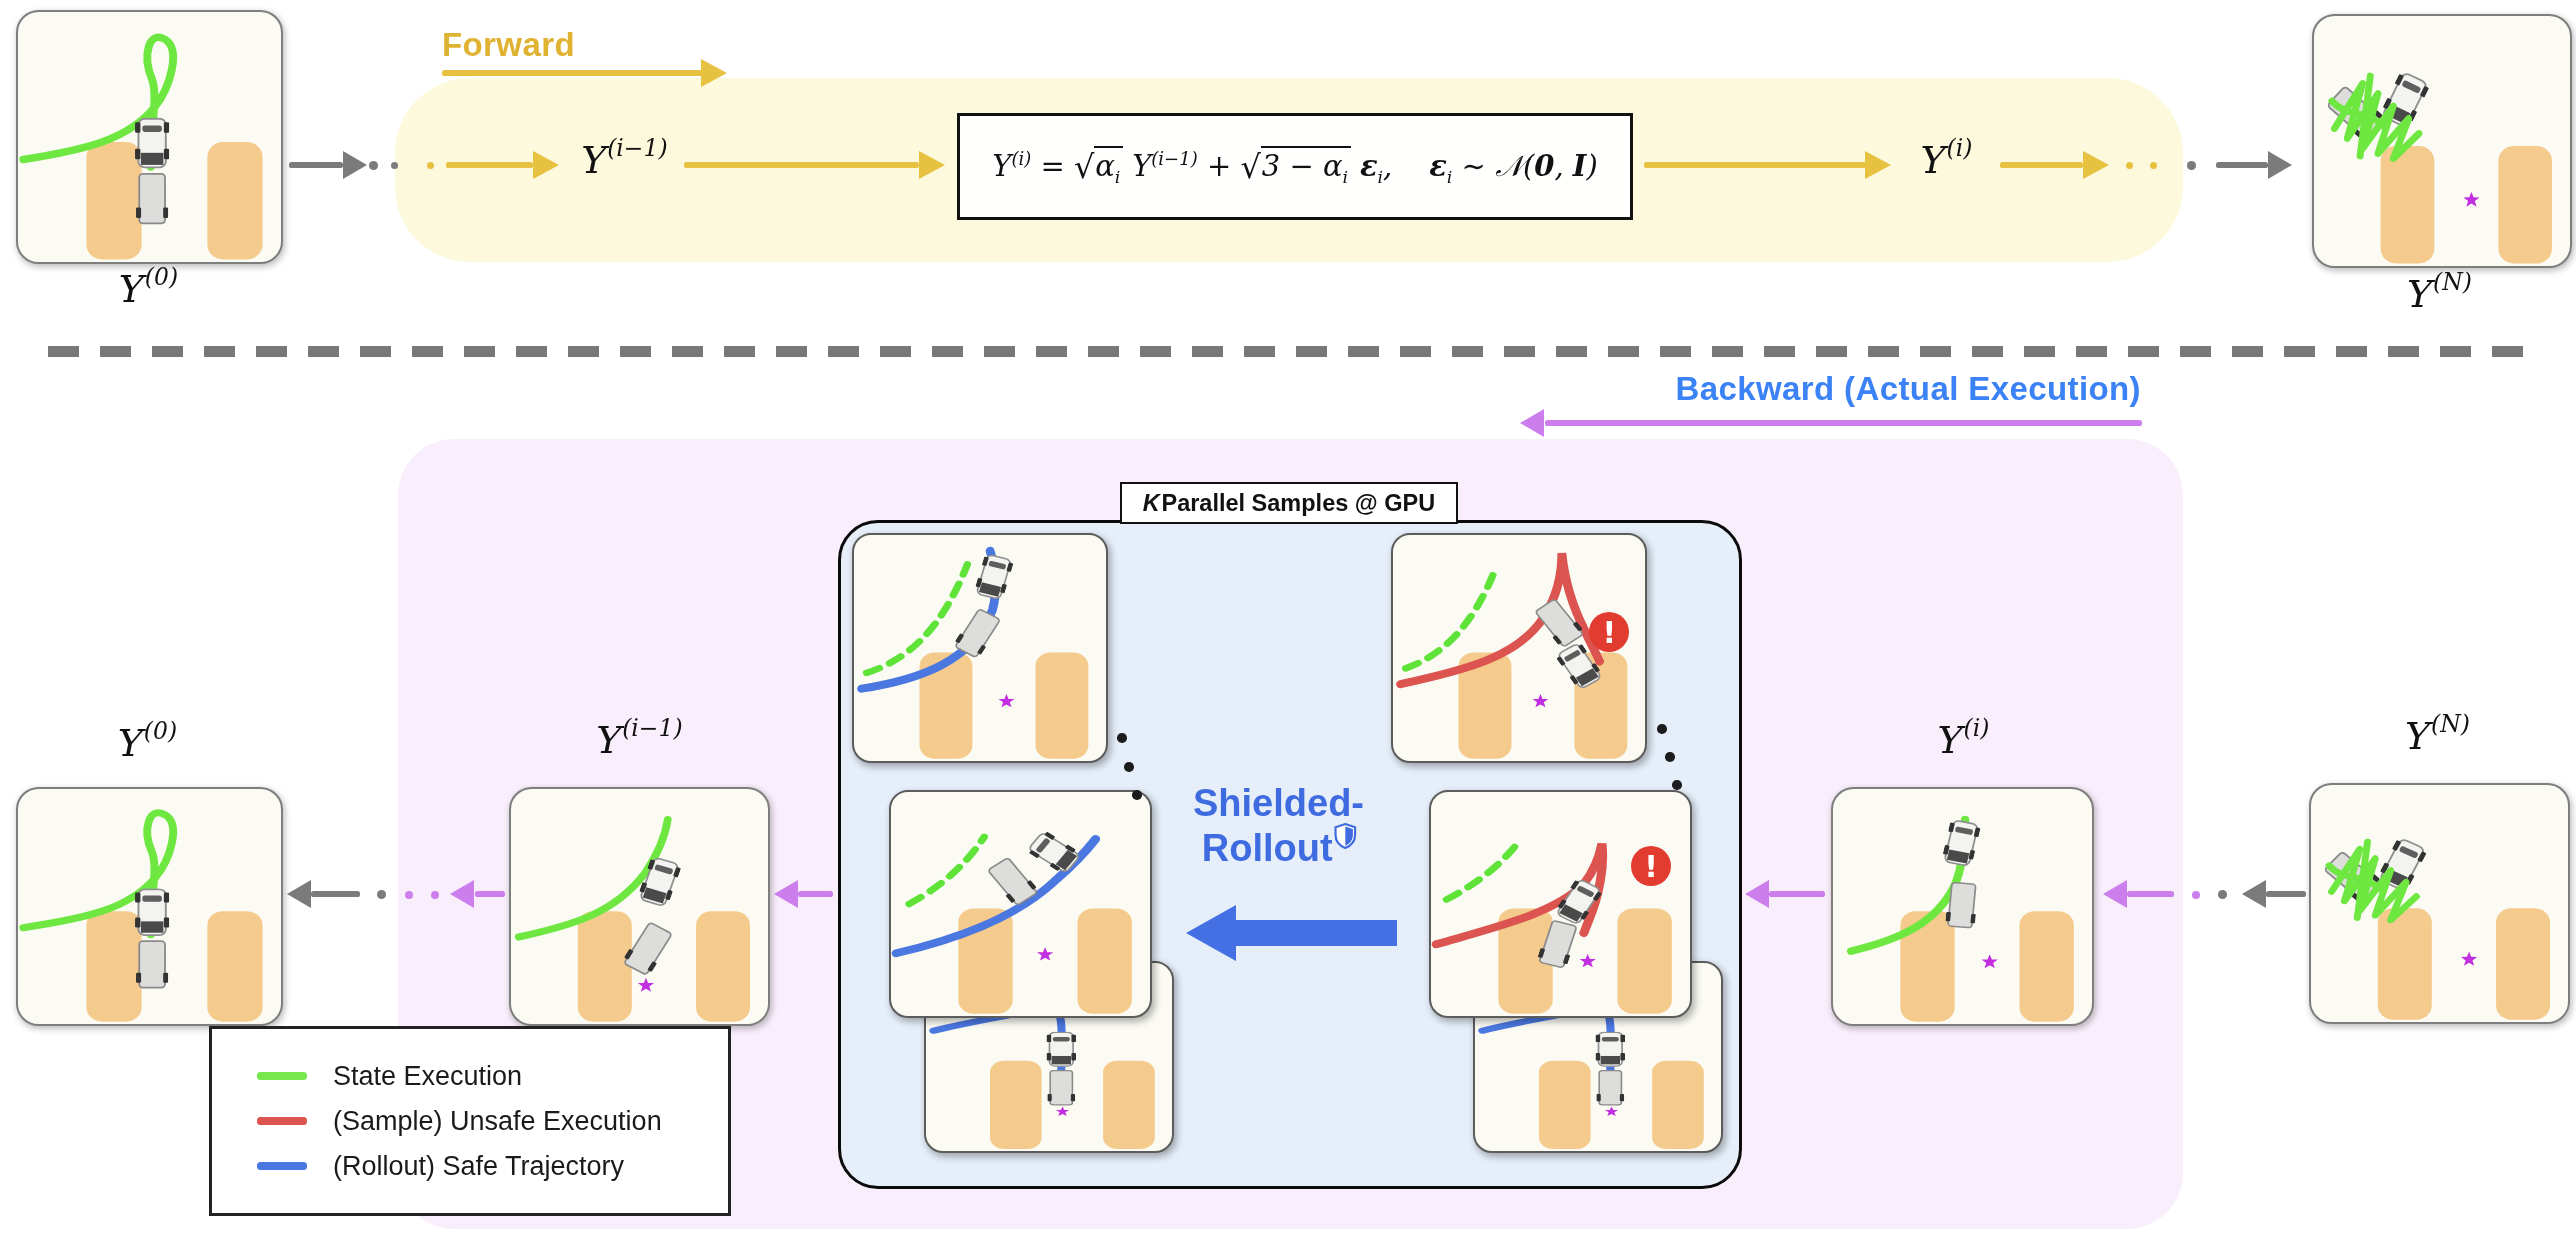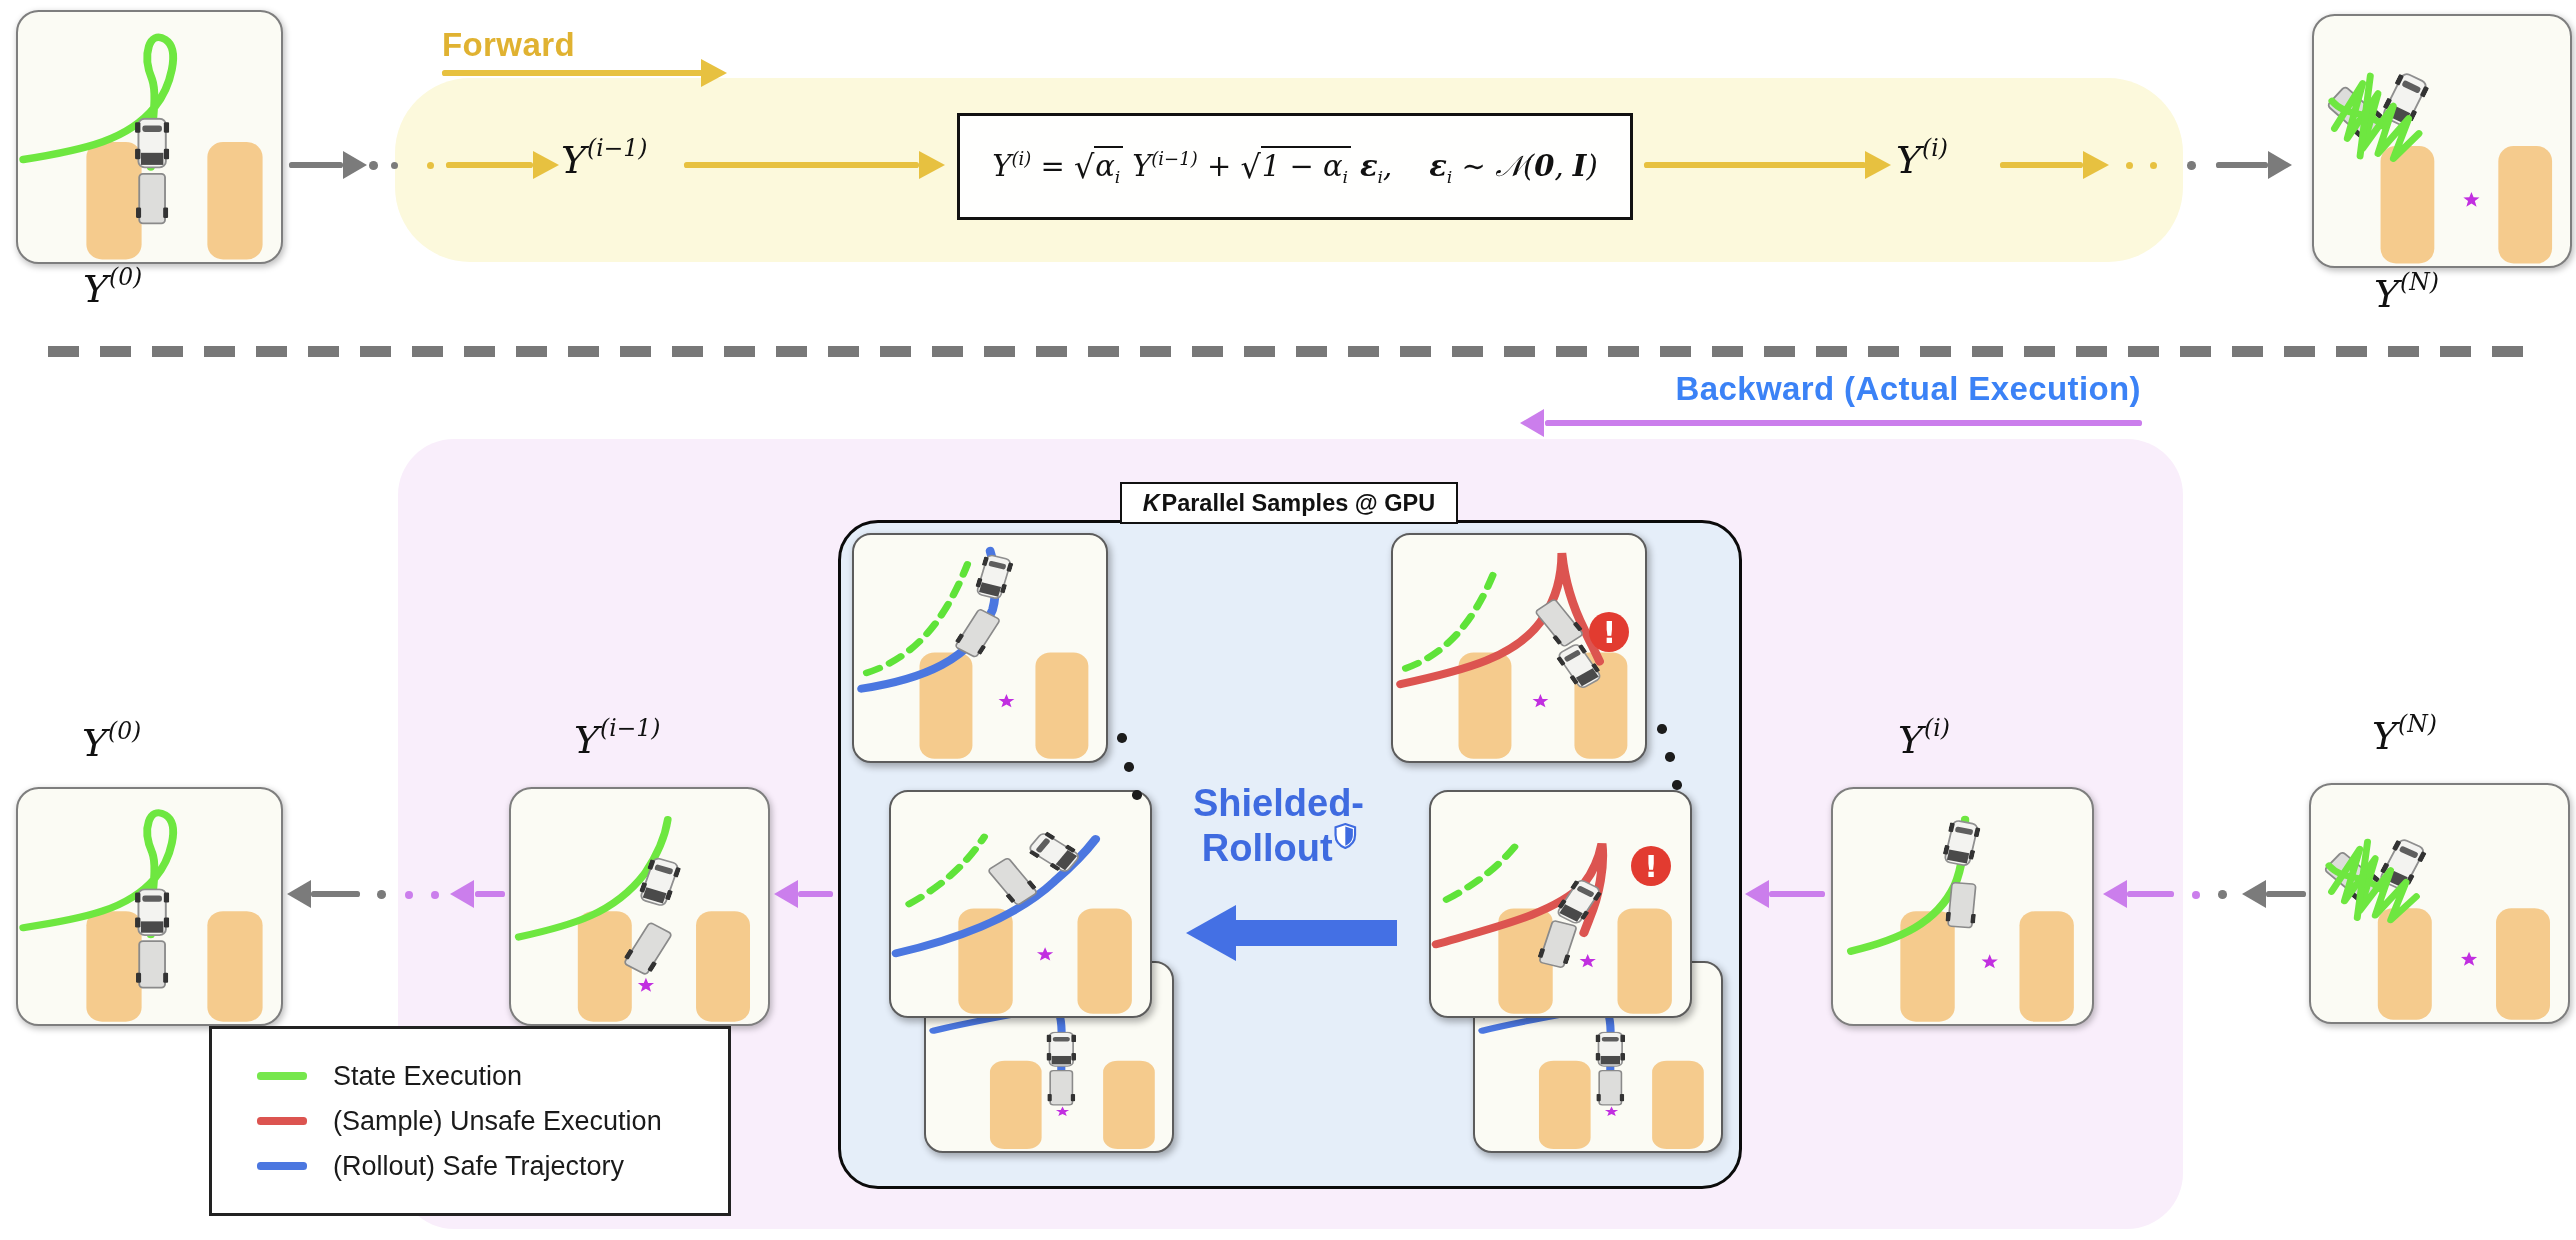--- a/index.html
+++ b/index.html
@@ -26,21 +26,21 @@
   .head-l.gray{border-right:24px solid #7B7B7B;} .head-l.purple{border-right:24px solid #CB7EEC;}
   .dot{position:absolute;border-radius:50%;}
   .dot.gray{background:#7B7B7B;} .dot.gold{background:#E7C140;} .dot.purple{background:#CB7EEC;} .dot.black{background:#1c1c1c;}
 
   
   #divider{position:absolute;left:48px;top:346px;width:2480px;height:11.3px;
     background:repeating-linear-gradient(90deg,#787878 0 31px,transparent 31px 52px);}
 
   
   .mlabel{position:absolute;font-family:"DejaVu Serif","Liberation Serif",serif;font-style:italic;
-          font-size:38px;color:#111;text-align:left;}
+          font-size:38px;color:#111;text-align:center;}
   .mlabel sup{font-size:23.5px;position:relative;top:-3.5px;left:0.9px;}
 
   
   #eq-box{position:absolute;left:957px;top:113px;width:670px;height:101px;background:#fffffe;
           border:3px solid #111;display:flex;align-items:center;justify-content:center;
           font-family:"DejaVu Serif","Liberation Serif",serif;font-style:italic;font-size:29px;color:#111;}
   #eq-box sup{font-size:18px;} #eq-box sub{font-size:17.4px;}
   .ovl{border-top:2.3px solid #111;padding:0.9px 2.6px 0 0.9px;}
   .bmath{font-weight:bold;}
   .sqrtsign{font-style:normal;font-size:32px;position:relative;top:1.7px;}
@@ -225,21 +225,21 @@
   </div>
 
   <div class="shaft gold" style="left:684px;top:162px;width:235px;"></div>
   <div class="head-r gold" style="left:919px;top:151px;"></div>
 
   <div id="eq-box">
     <span>
       <span>Y</span><sup>(i)</sup><span> = </span>
       <span class="sqrtsign">√</span><span class="ovl"><span>α</span><sub>i</sub></span>
       <span>Y</span><sup>(i−1)</sup><span> + </span>
-      <span class="sqrtsign">√</span><span class="ovl"><span>1 − α</span><sub>i</sub></span>
+      <span class="sqrtsign">√</span><span class="ovl"><span>3 − α</span><sub>i</sub></span>
       <span class="bmath">ε</span><sub>i</sub><span>,</span>&nbsp;&nbsp;&nbsp;
       <span class="bmath">ε</span><sub>i</sub><span> ∼ </span>
       <span>𝒩(</span><span class="bmath">0</span><span>, </span><span class="bmath">I</span><span>)</span>
     </span>
   </div>
 
   <div class="shaft gold" style="left:1644px;top:162px;width:222px;"></div>
   <div class="head-r gold" style="left:1865px;top:151px;"></div>
 
   <div class="mlabel" style="left:1896px;top:137px;width:100px;">

